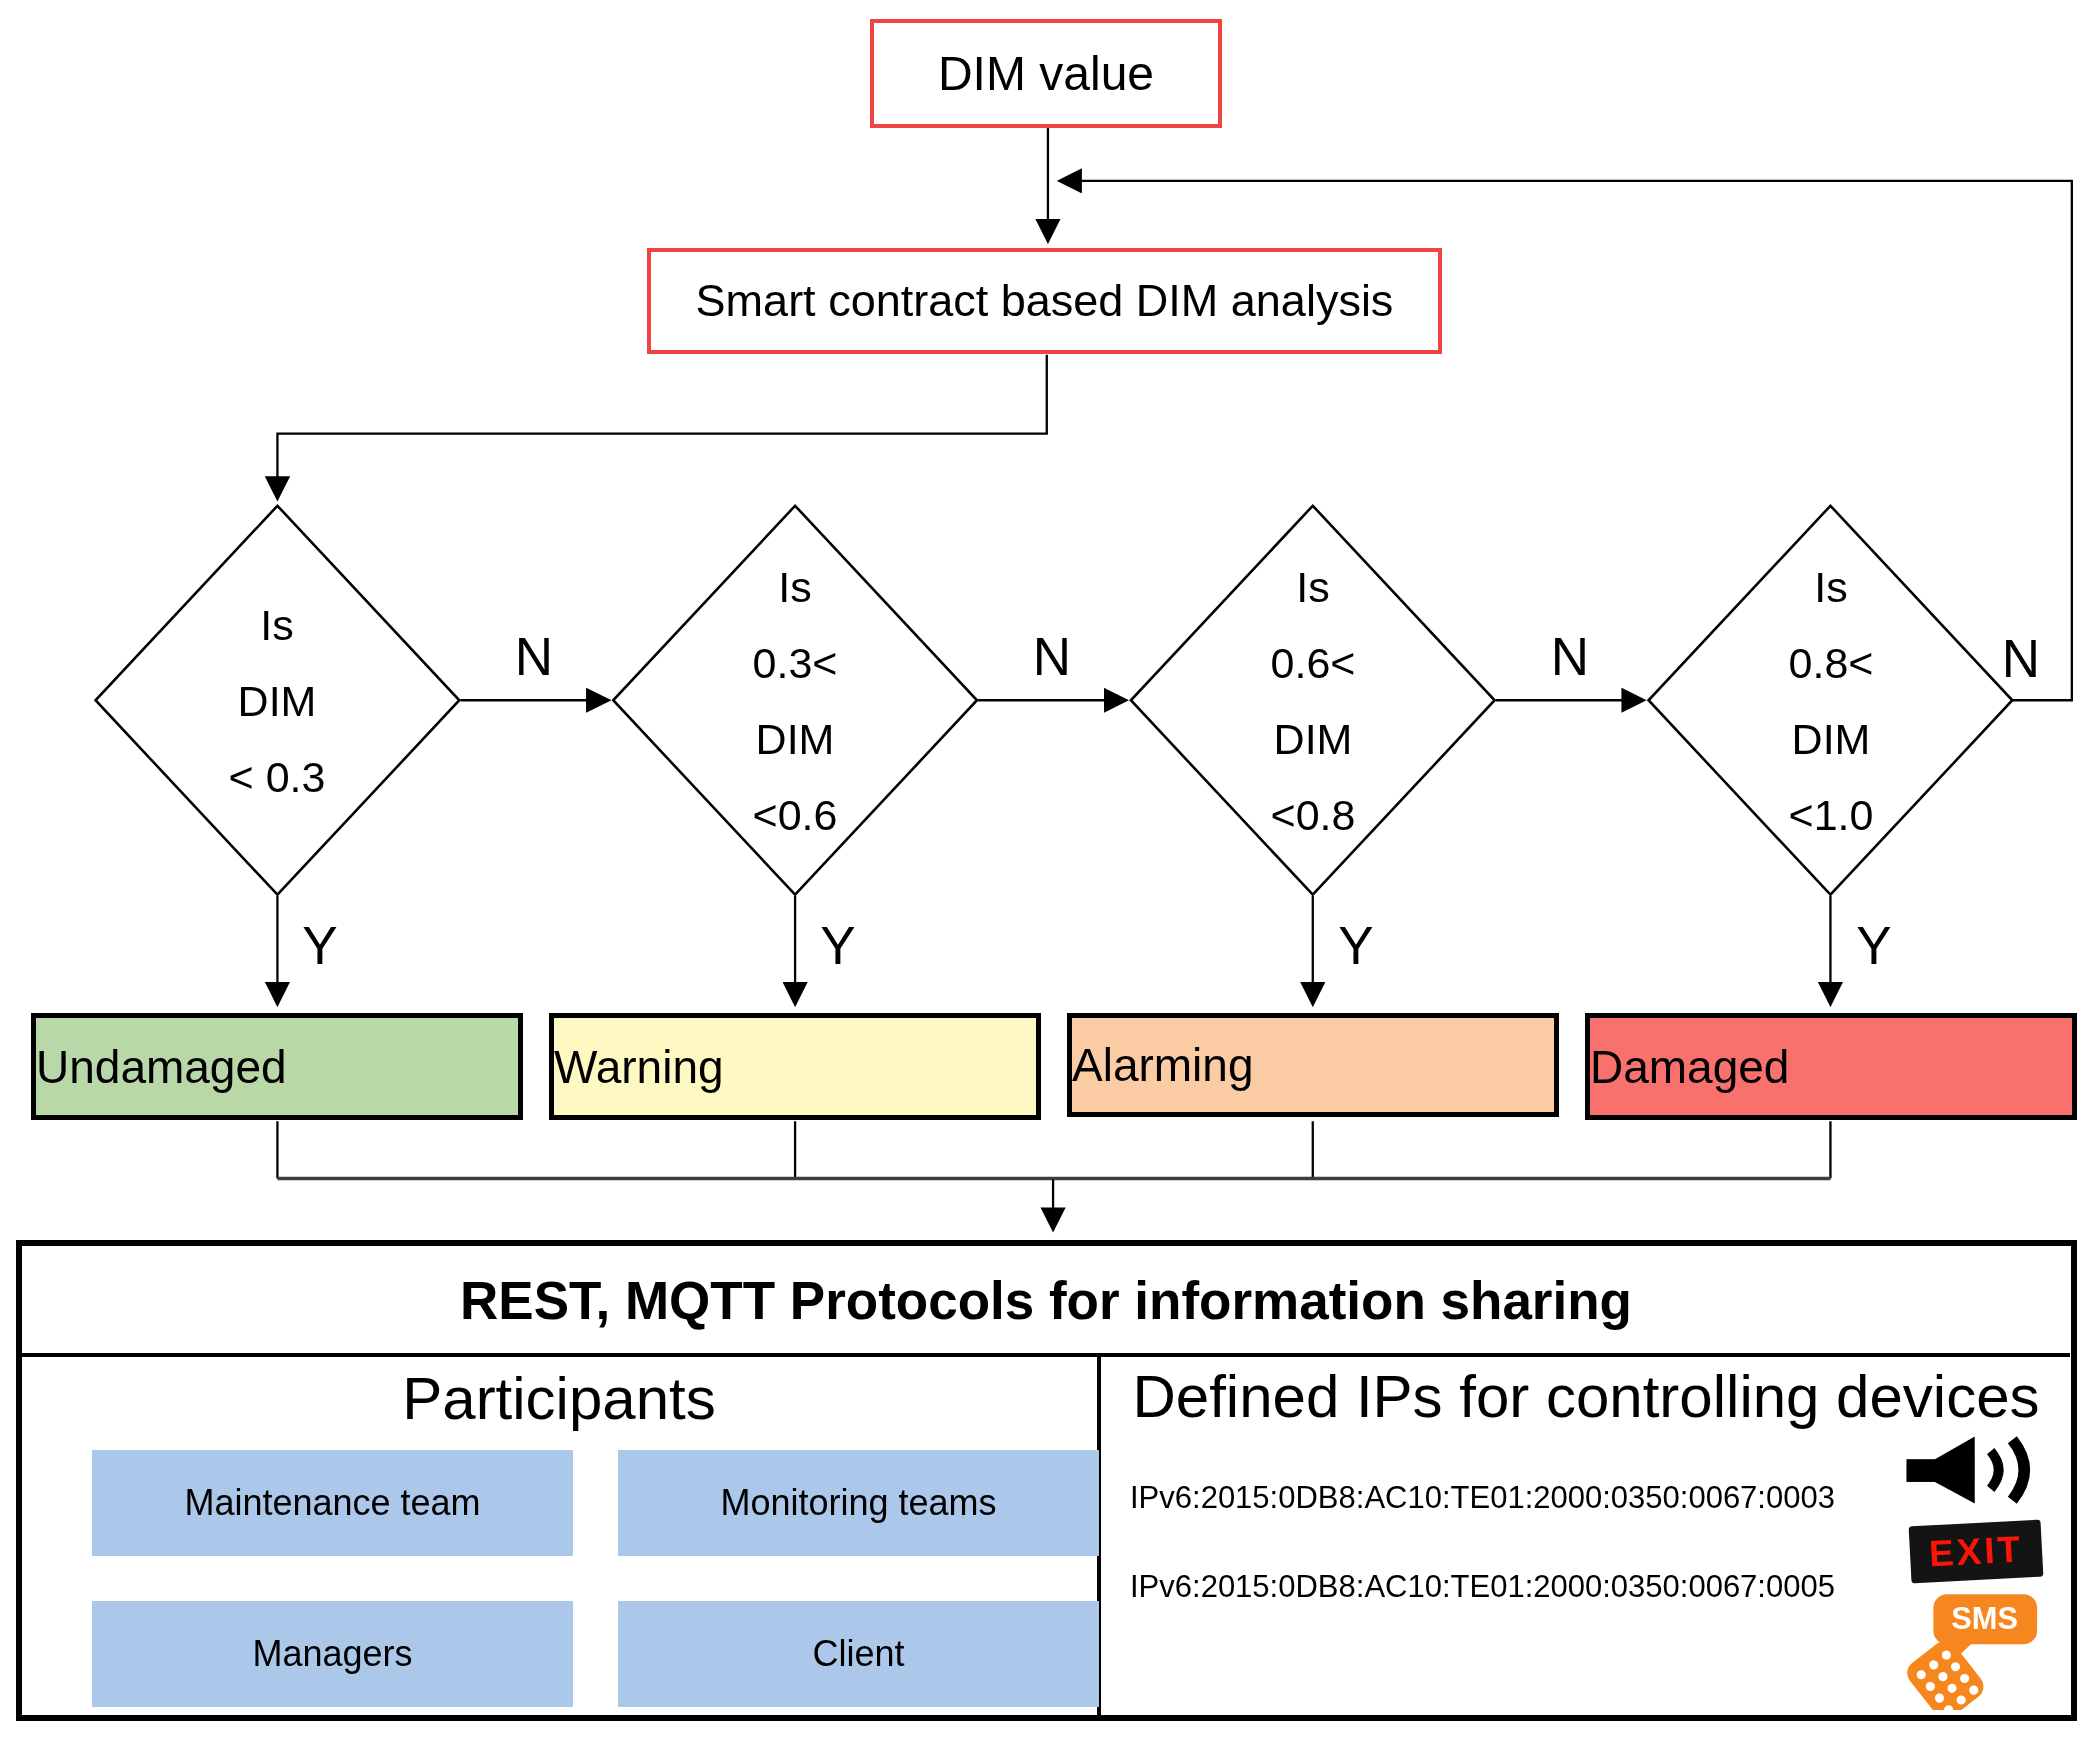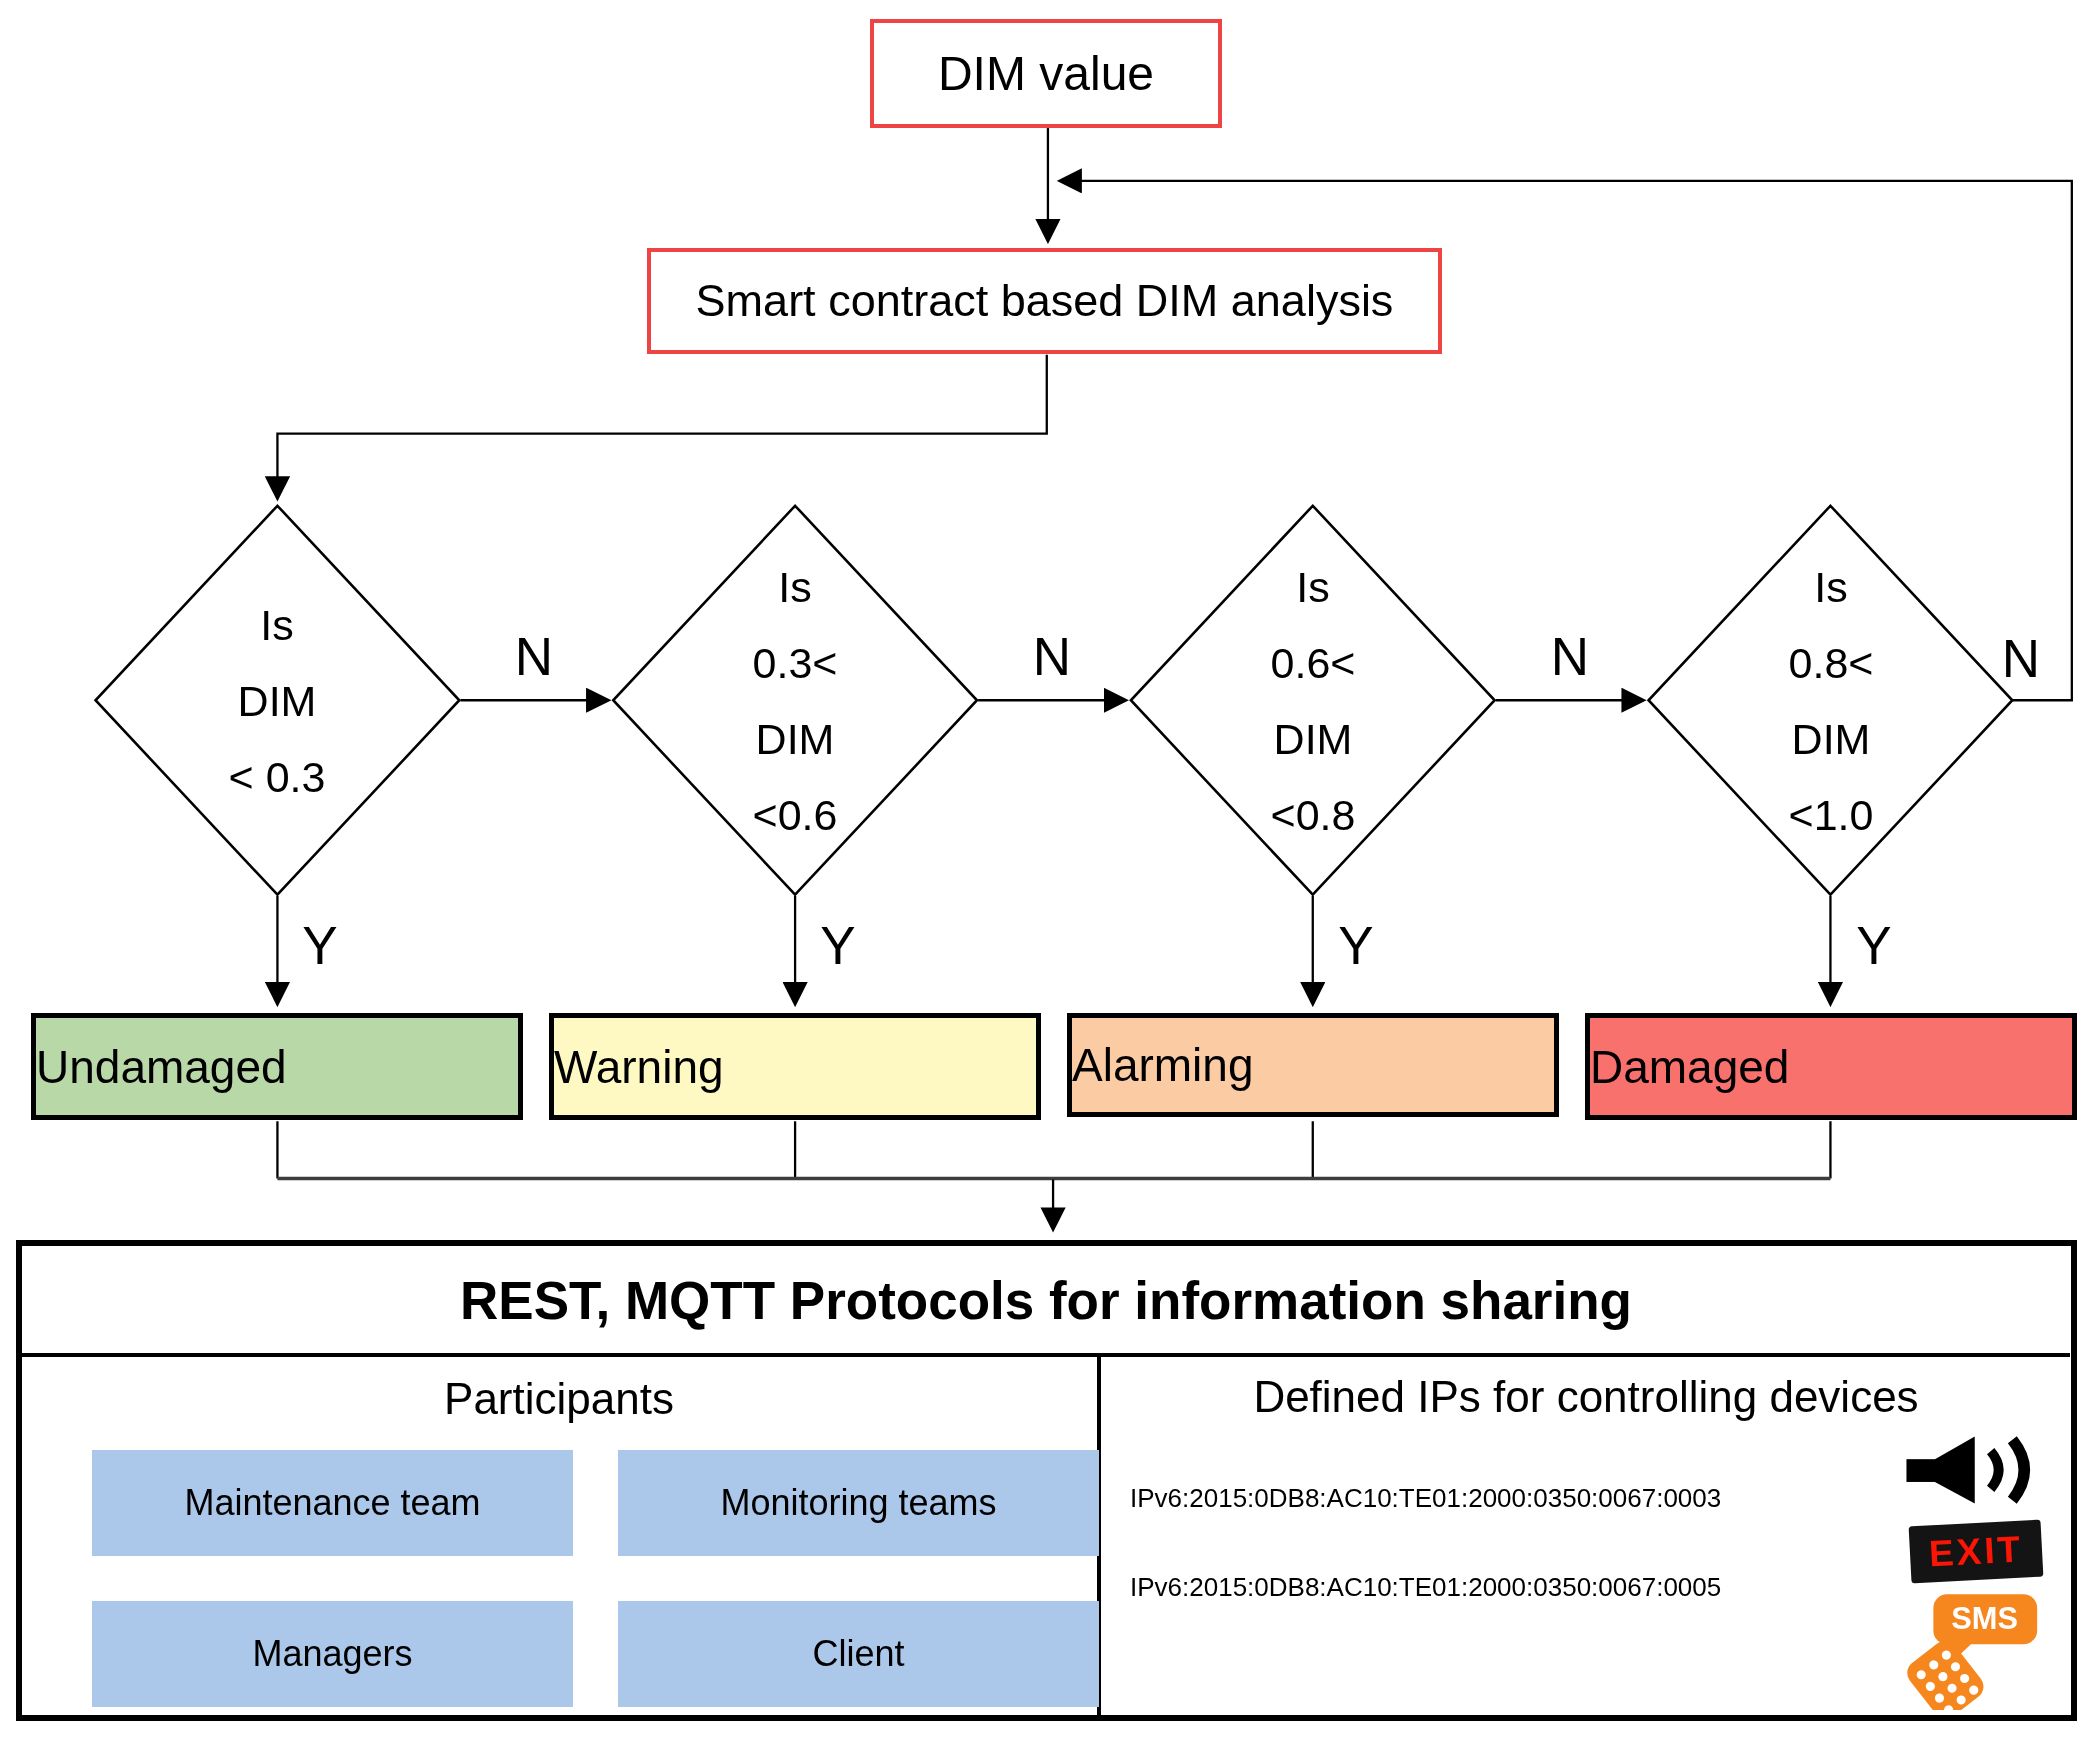--- a/index.html
+++ b/index.html
@@ -23,29 +23,29 @@
   .branch {
     position:absolute; font-size:53px; transform:translate(-50%,-50%);
   }
   .bigbox { position:absolute; border:6.3px solid #000; background:#fff; }
   .panel-title {
     position:absolute; display:flex; align-items:center; justify-content:center;
     font-weight:bold; font-size:53px;
   }
   .section-title {
     position:absolute; display:flex; align-items:center; justify-content:center;
-    font-size:44px;
+    font-size:60px;
   }
   .divider { position:absolute; background:#000; }
   .bluebox {
     position:absolute; width:481px; height:106px;
     display:flex; align-items:center; justify-content:center;
     font-size:36px; text-align:center;margin-left:46px;
   }
-  .iprow { position:absolute; height:46px; line-height:46px; font-size:26px; white-space:nowrap; }
+  .iprow { position:absolute; height:46px; line-height:46px; font-size:31px; white-space:nowrap; }
   .icon { position:absolute; display:block; }
   .exit-sign {
     position:absolute; display:flex; align-items:center; justify-content:center;
     background:#141414; transform:rotate(-3deg); border-radius:3.4px;
   }
   .exit-sign span {
     color:#fa1505; font-weight:bold; font-size:37px; letter-spacing:2.9px;
     font-stretch:condensed;
   }
 </style>

